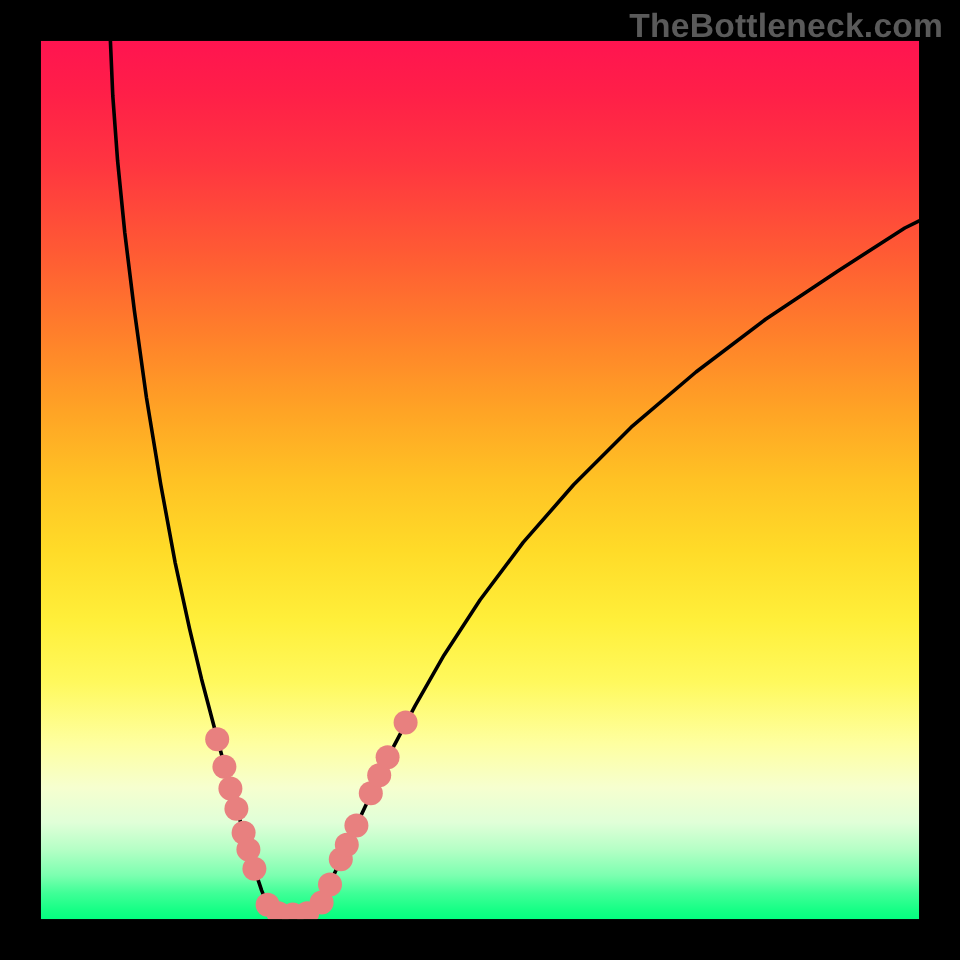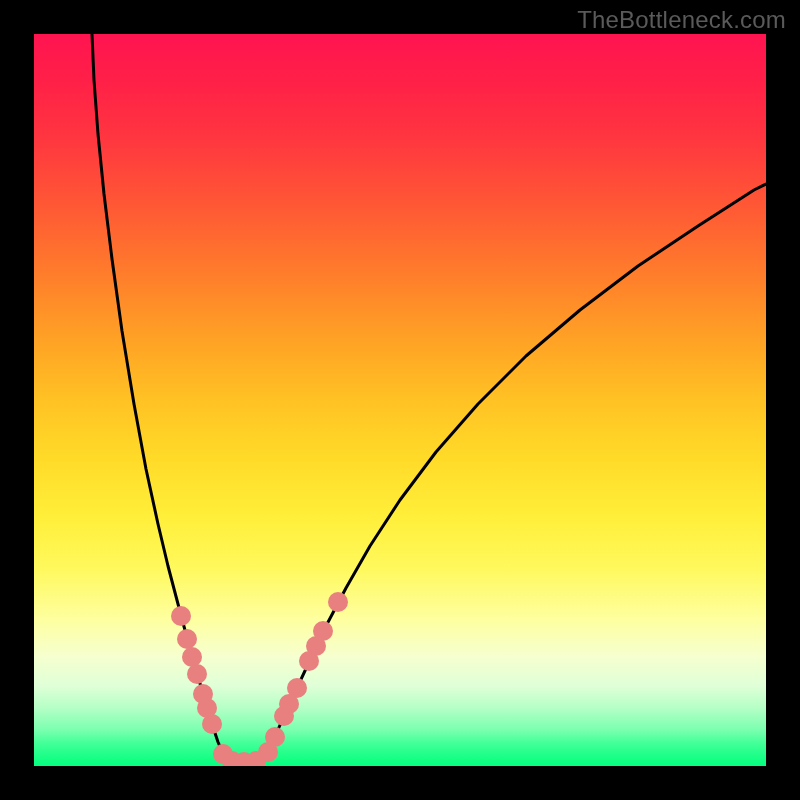--- a/index.html
+++ b/index.html
@@ -56,23 +56,23 @@
     position: absolute;
     inset: 0;
     width: 732px;
     height: 732px;
   }
   .watermark {
     position: absolute;
     top: 6px;
     right: 14px;
     color: #5a5a5a;
-    font-size: 24px;
+    font-size: 28px;
     letter-spacing: 0.2px;
-    font-weight: 400;
+    font-weight: 700;
   }
 </style>
 </head>
 <body>
 
 <div class="frame">
   <div class="watermark">TheBottleneck.com</div>
   <div class="plot">
     <div class="gradient"></div>
     <svg class="curve" viewBox="0 0 732 732" preserveAspectRatio="none">

